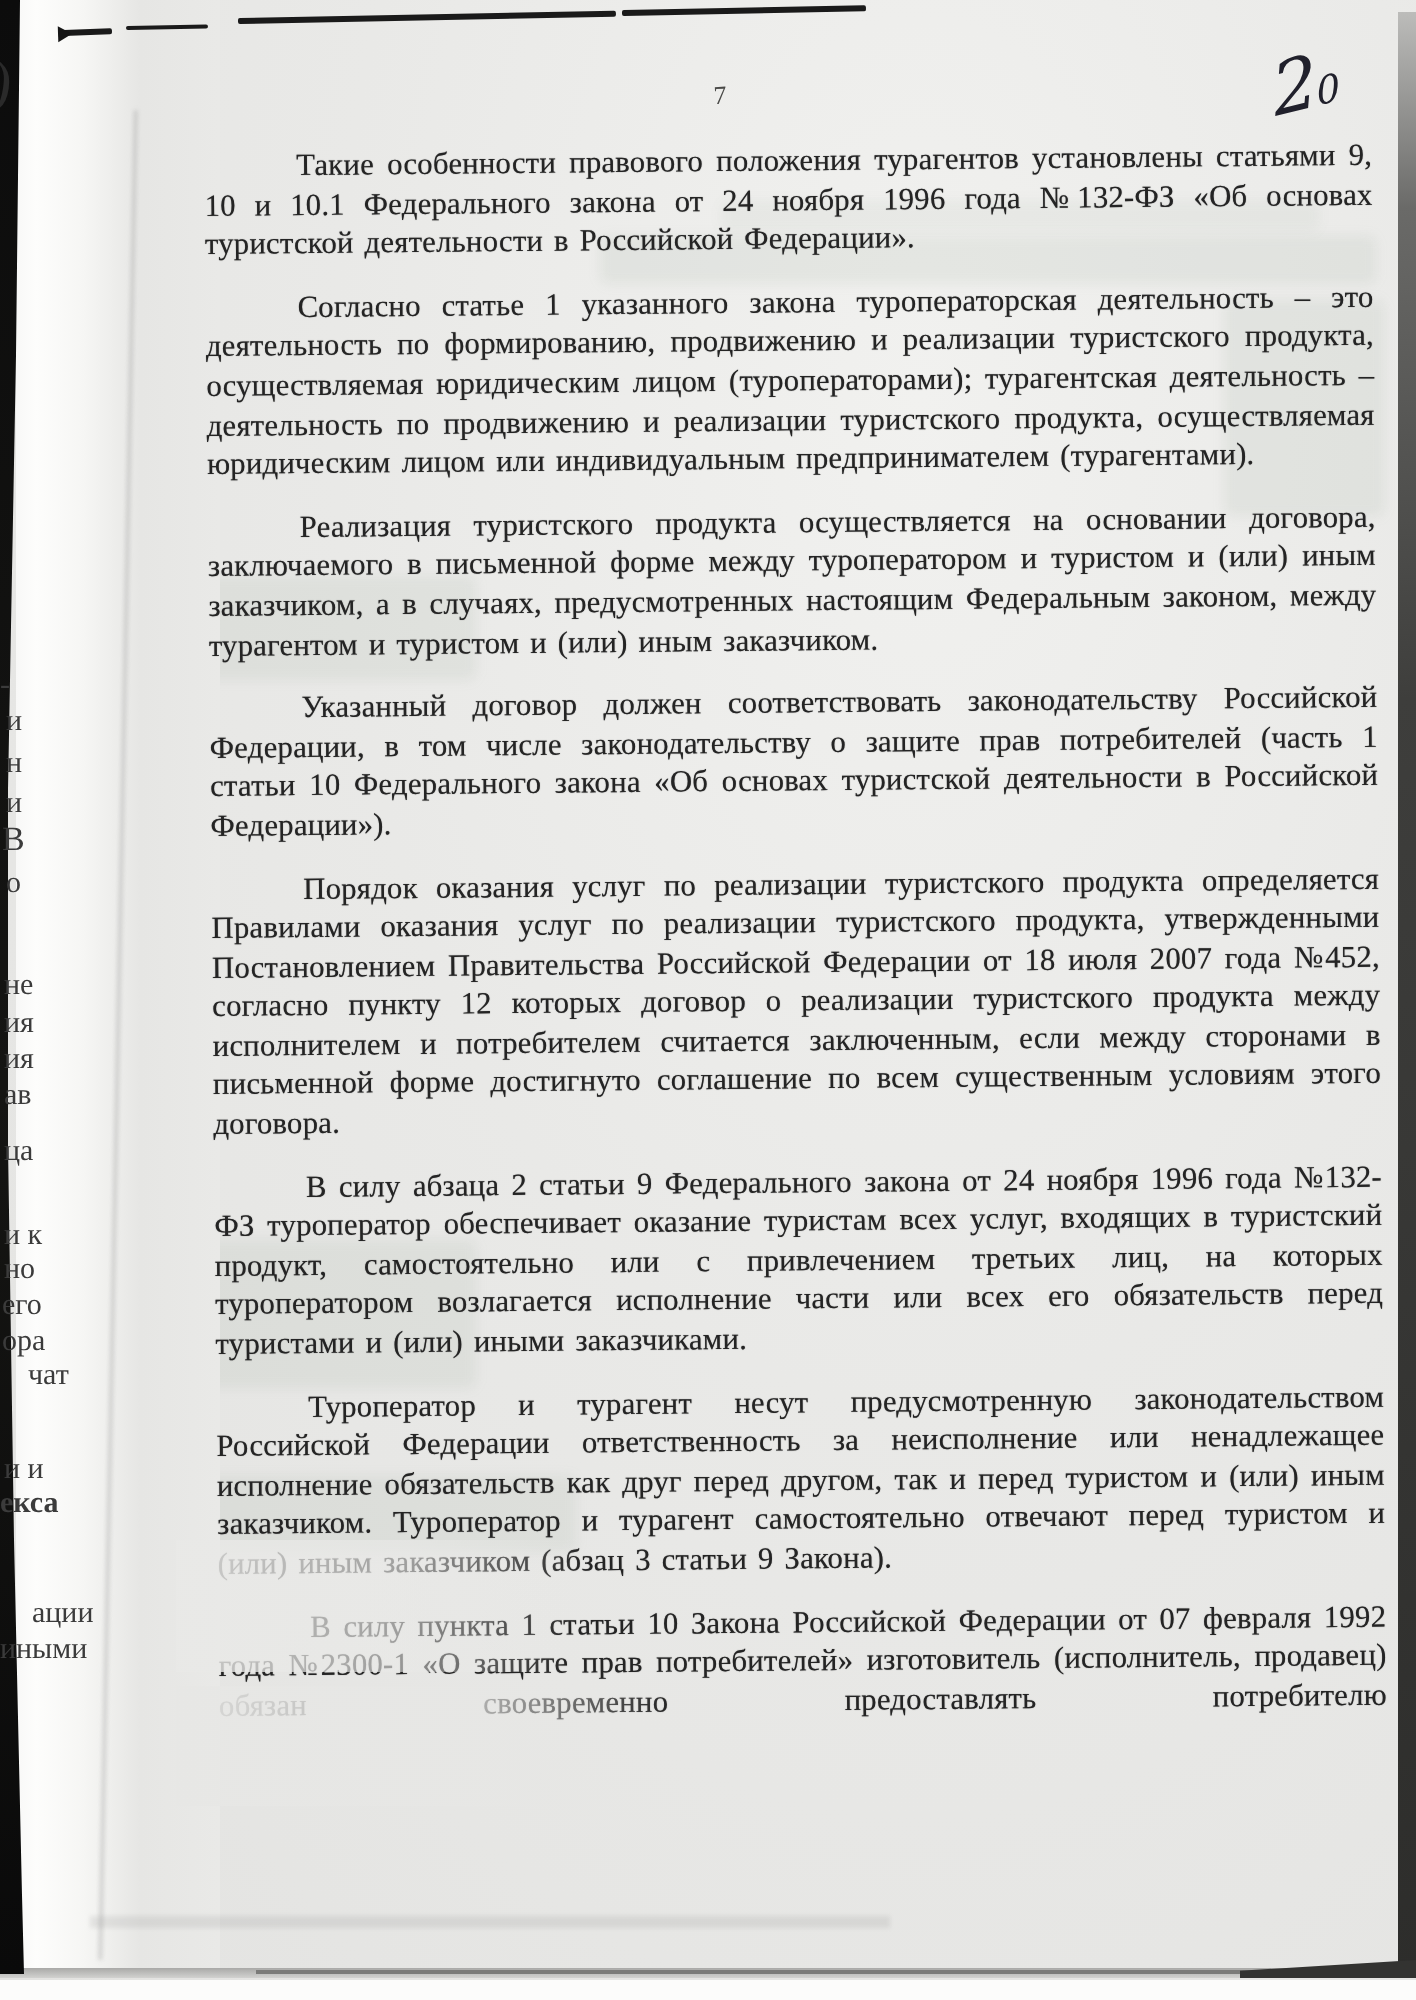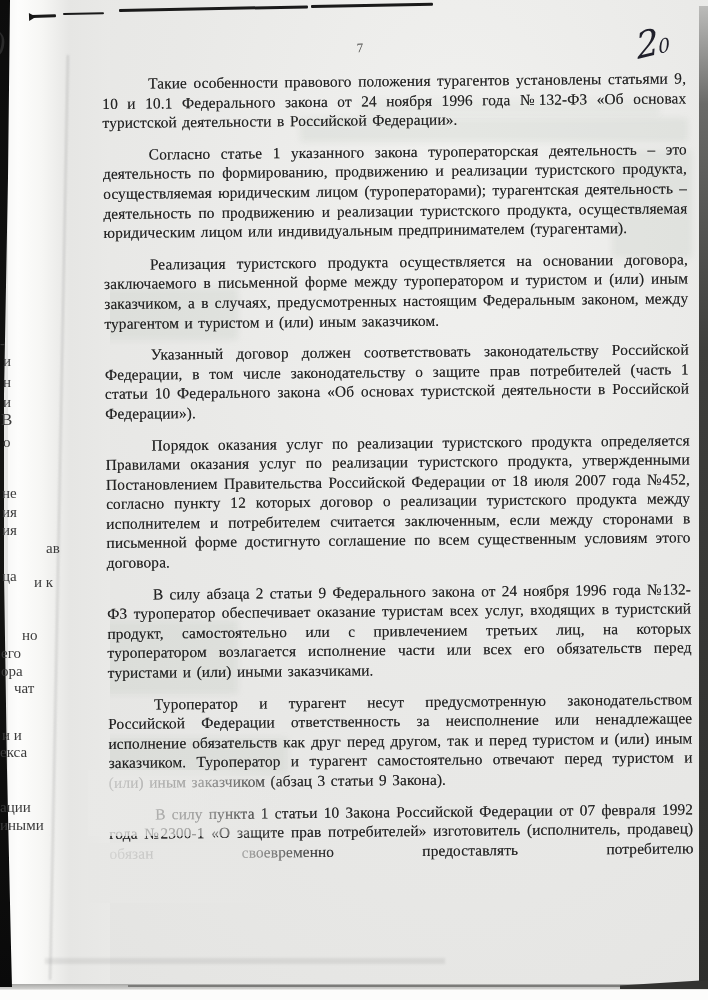--- a/index.html
+++ b/index.html
@@ -153,30 +153,30 @@
   <span class="edge-frag" style="left:-4px;top:34px;font-size:30px;transform:rotate(8deg);color:#2a2a2a;">)</span>
   <span class="edge-frag" style="left:0;top:336px;">-</span>
   <span class="edge-frag" style="left:3px;top:354px;">и</span>
   <span class="edge-frag" style="left:3px;top:375px;">н</span>
   <span class="edge-frag" style="left:3px;top:395px;">и</span>
   <span class="edge-frag" style="left:1px;top:412px;font-size:17px;">В</span>
   <span class="edge-frag" style="left:3px;top:435px;">о</span>
   <span class="edge-frag" style="left:2px;top:486px;">не</span>
   <span class="edge-frag" style="left:2px;top:505px;">ия</span>
   <span class="edge-frag" style="left:2px;top:523px;">ия</span>
-  <span class="edge-frag" style="left:2px;top:541px;margin-left:44px;">ав</span>
+  <span class="edge-frag" style="left:2px;top:541px;">ав</span>
   <span class="edge-frag" style="left:2px;top:569px;">ца</span>
-  <span class="edge-frag" style="left:2px;top:575px;margin-left:32px;">и к</span>
-  <span class="edge-frag" style="left:2px;top:628px;margin-left:20px;">но</span>
+  <span class="edge-frag" style="left:2px;top:611px;">и к</span>
+  <span class="edge-frag" style="left:2px;top:628px;">но</span>
   <span class="edge-frag" style="left:1px;top:646px;text-align:center;">его</span>
   <span class="edge-frag" style="left:1px;top:664px;">ора</span>
   <span class="edge-frag" style="left:14px;top:681px;">чат</span>
   <span class="edge-frag" style="left:2px;top:728px;">и и</span>
-  <span class="edge-frag" style="left:0;top:745px;">екса</span>
-  <span class="edge-frag" style="left:0;top:800px;">ации</span>
+  <span class="edge-frag" style="left:0;top:745px;font-weight:bold;">екса</span>
+  <span class="edge-frag" style="left:0;top:800px;padding-left:16px;">ации</span>
   <span class="edge-frag" style="left:0;top:818px;">иными</span>
 
   <div class="bottom-band"></div>
   <div class="bottom-edge"></div>
   <div class="bottom-line"></div>
   <div class="bottom-mark"></div>
 </div>
 <div class="white-base"></div>
 
 </body></html>

